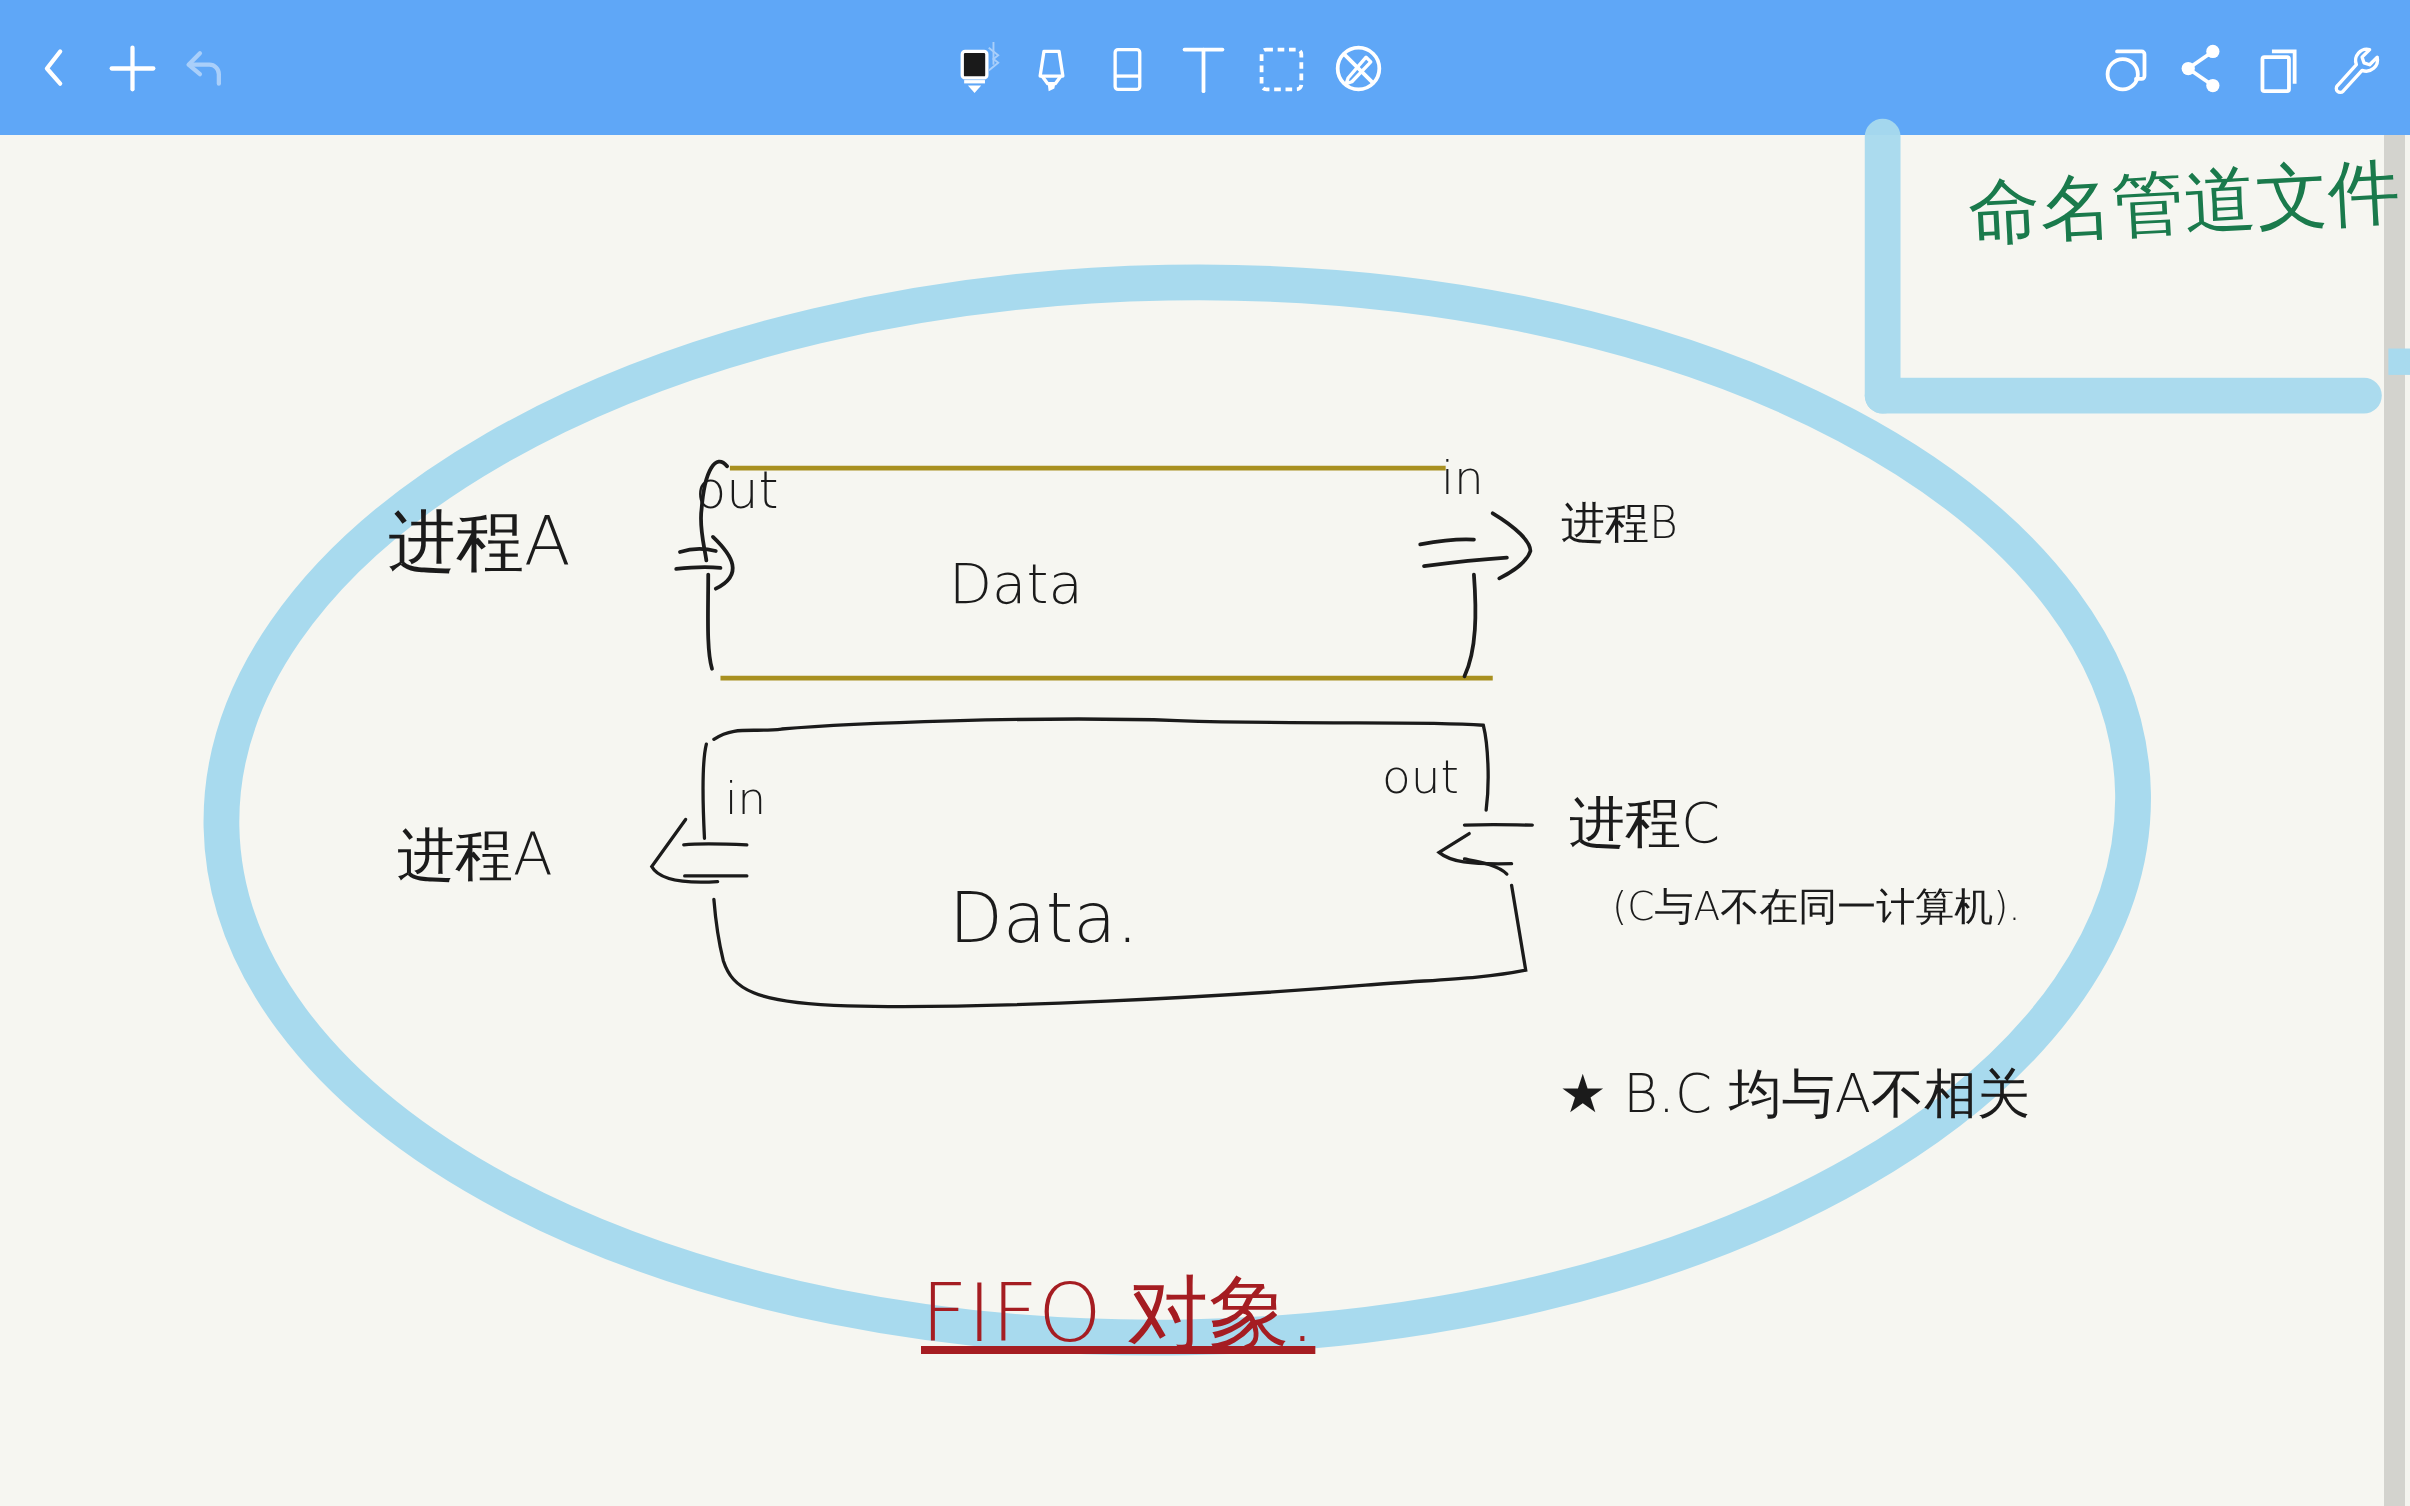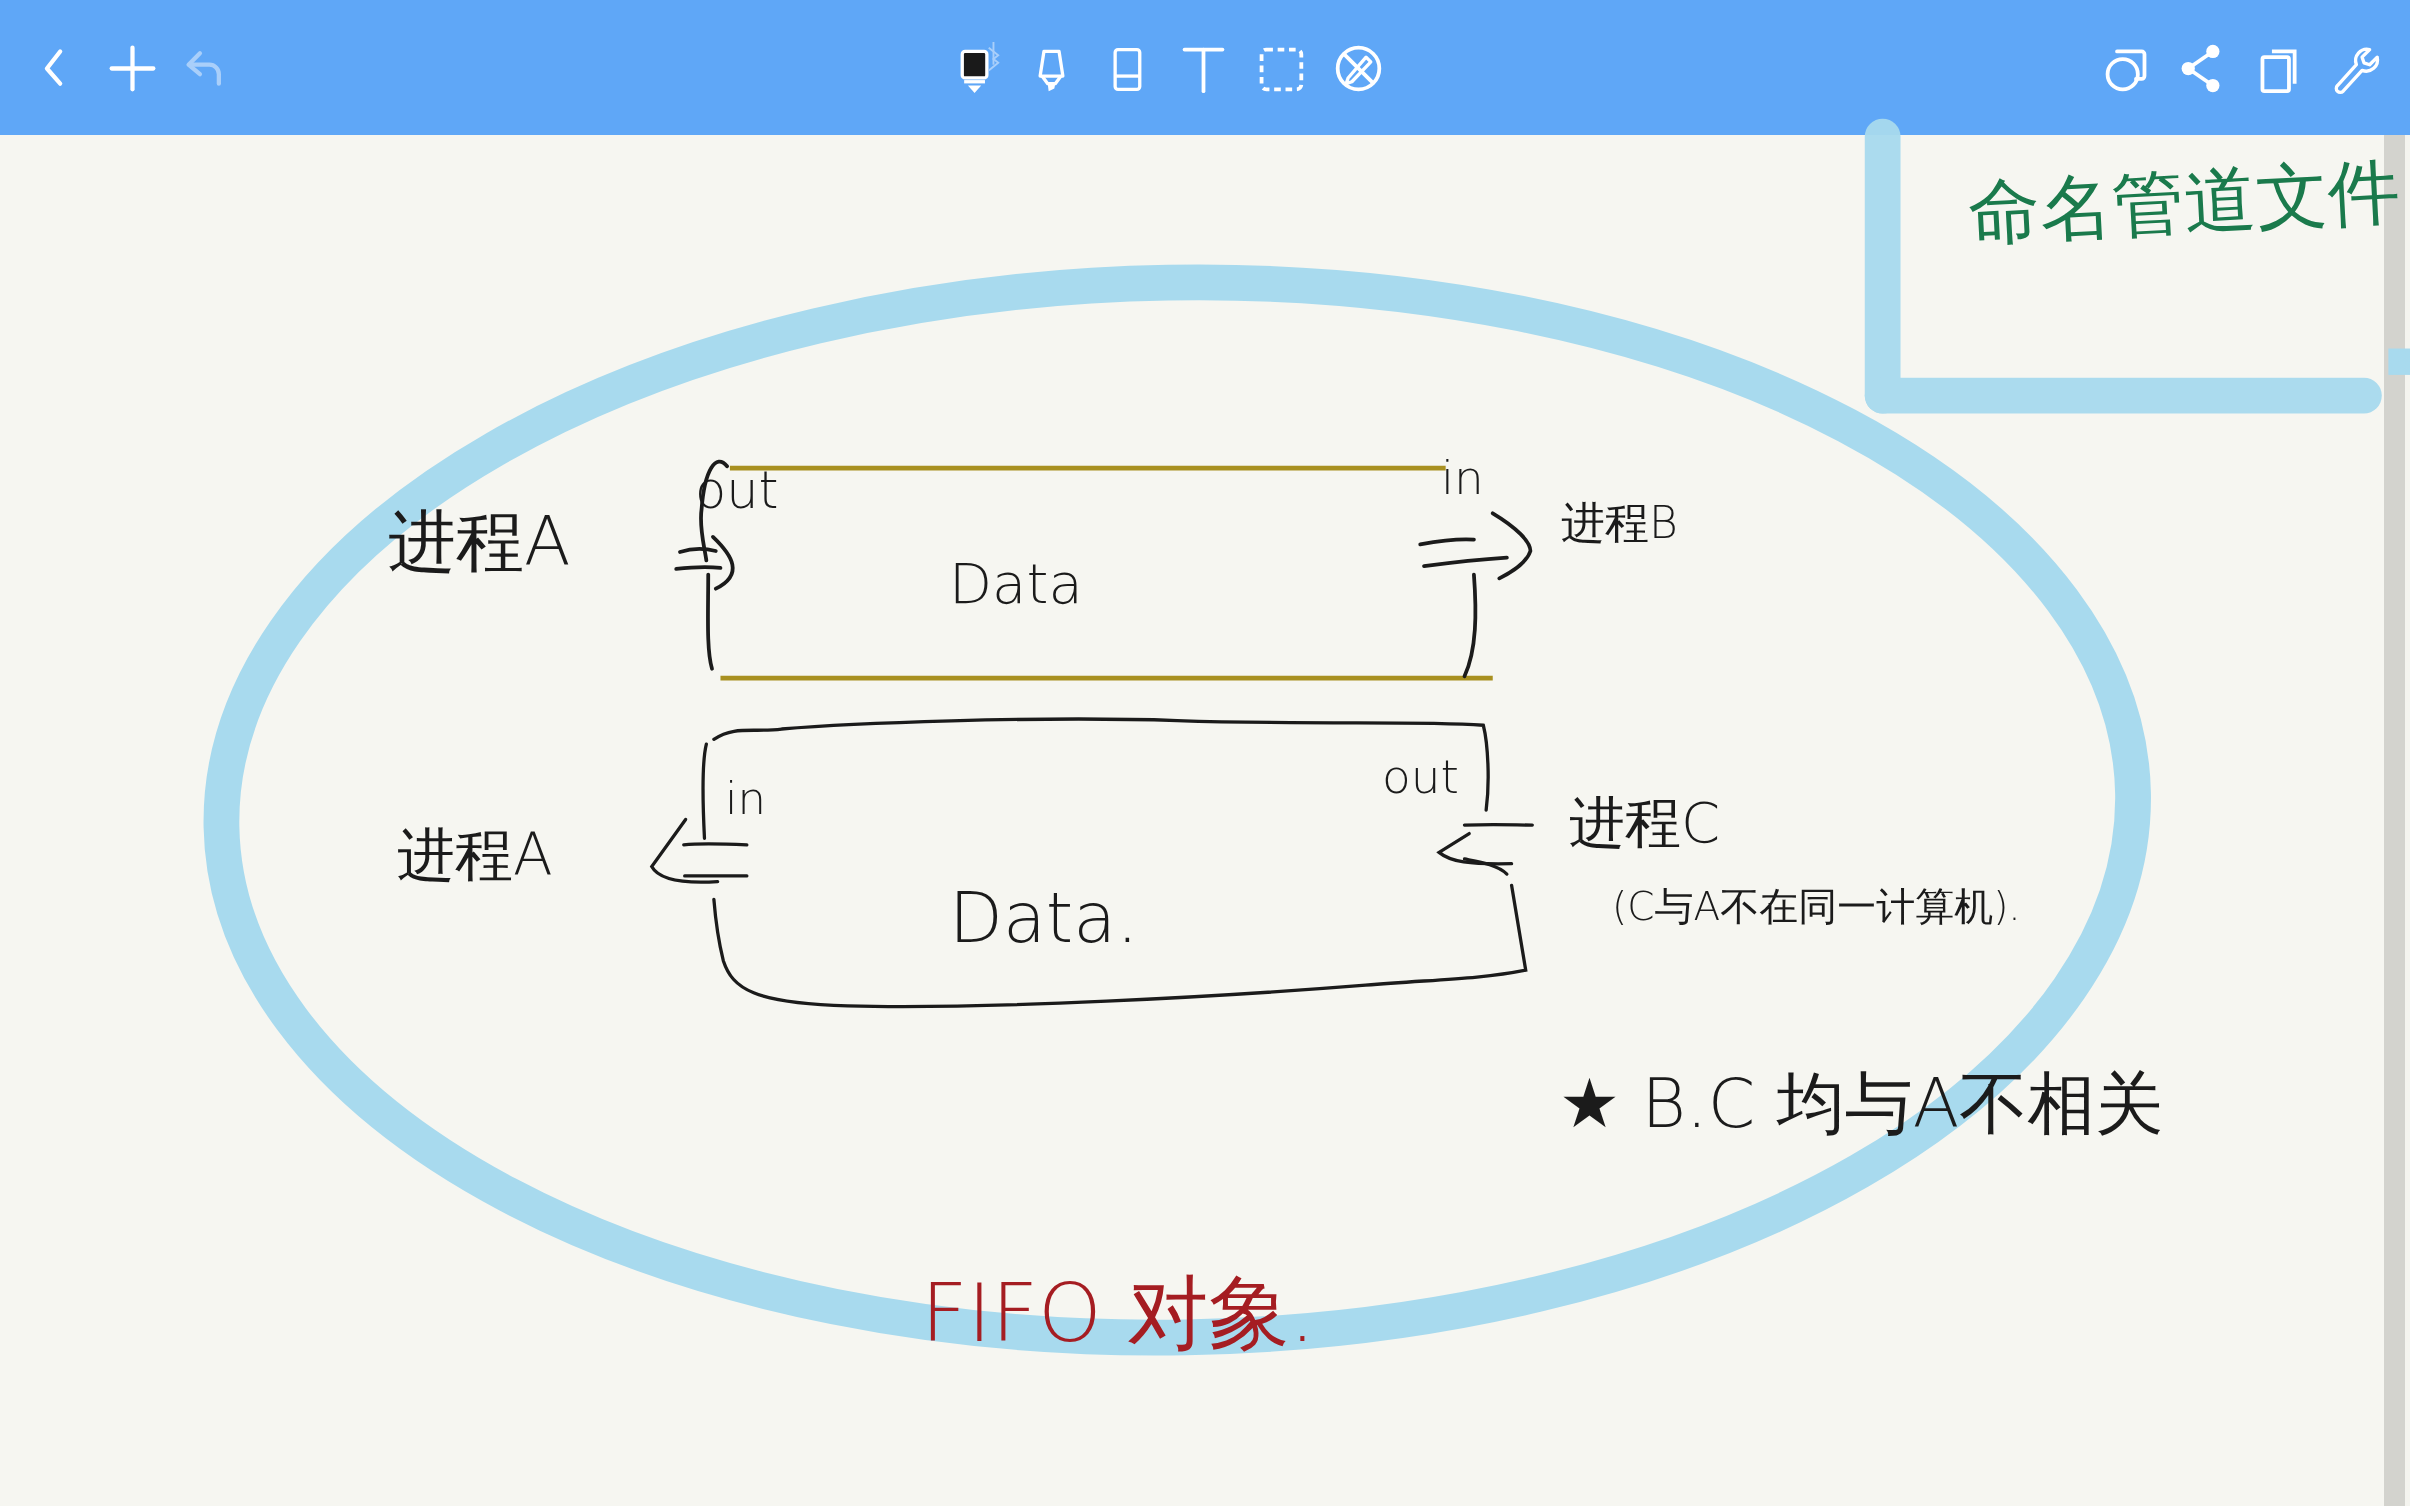--- a/index.html
+++ b/index.html
@@ -162,16 +162,16 @@
 <div class="hw" style="left:1441px; top:450px; font-size:47px;">in</div>
 <div class="hw" style="left:1561px; top:494px; font-size:44px;">进程B</div>
 
 <div class="hw" style="left:397px; top:817px; font-size:58px;">进程A</div>
 <div class="hw" style="left:725px; top:772px; font-size:45px;">in</div>
 <div class="hw" style="left:949px; top:833px; font-size:70px;margin-top:44px;">Data.</div>
 <div class="hw" style="left:1382px; top:749px; font-size:47px;">out</div>
 <div class="hw" style="left:1569px; top:786px; font-size:56px;">进程C</div>
 <div class="hw" style="left:1612px; top:880px; font-size:39px;">(C与A不在同一计算机).</div>
 
-<div class="hw" style="left:1559px; top:1059px; font-size:68px;">★ B.C 均与A不相关</div>
+<div class="hw" style="left:1559px; top:1059px; font-size:53px;">★ B.C 均与A不相关</div>
 
-<div class="hw" style="left:921px; top:1260px; font-size:81px; color:#a51d22;">FIFO 对象.</div>
+<div class="hw" style="left:921px; top:1260px; font-size:81px; color:#a51d22;text-decoration:underline;">FIFO 对象.</div>
 
 
 </body></html>

